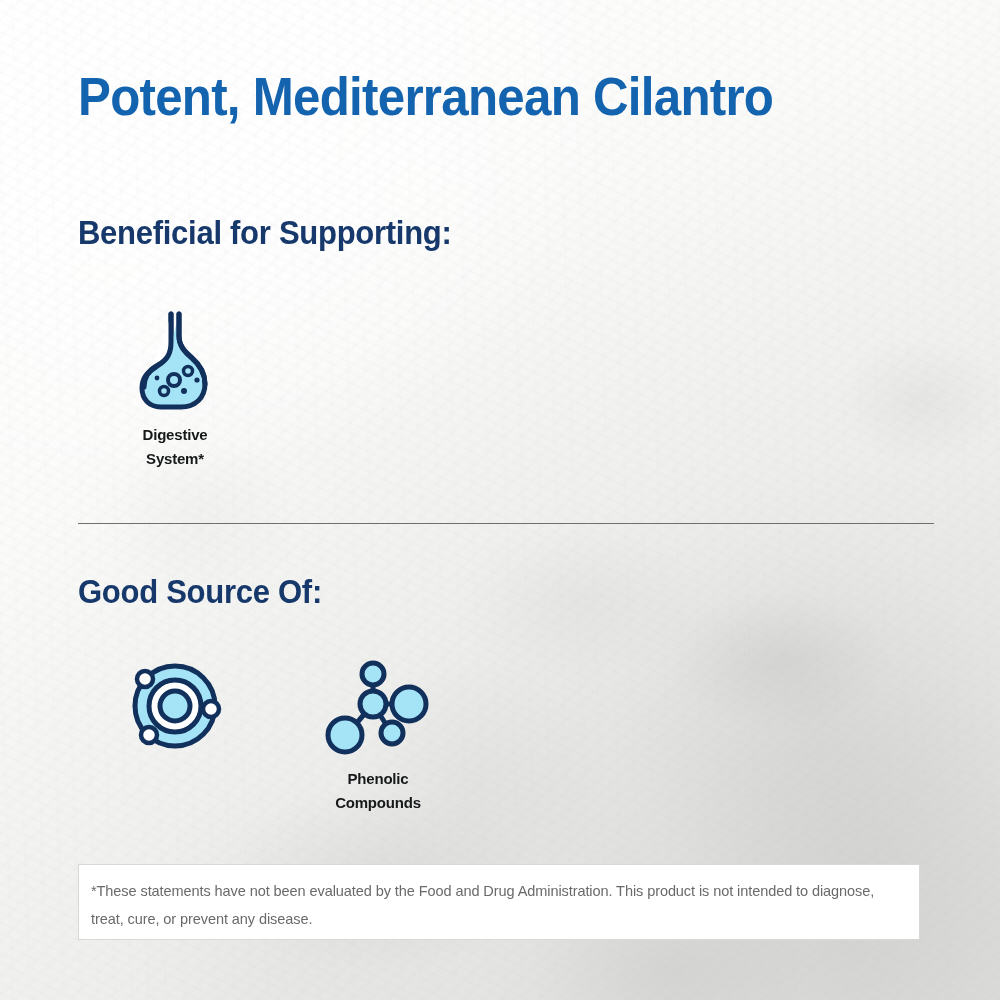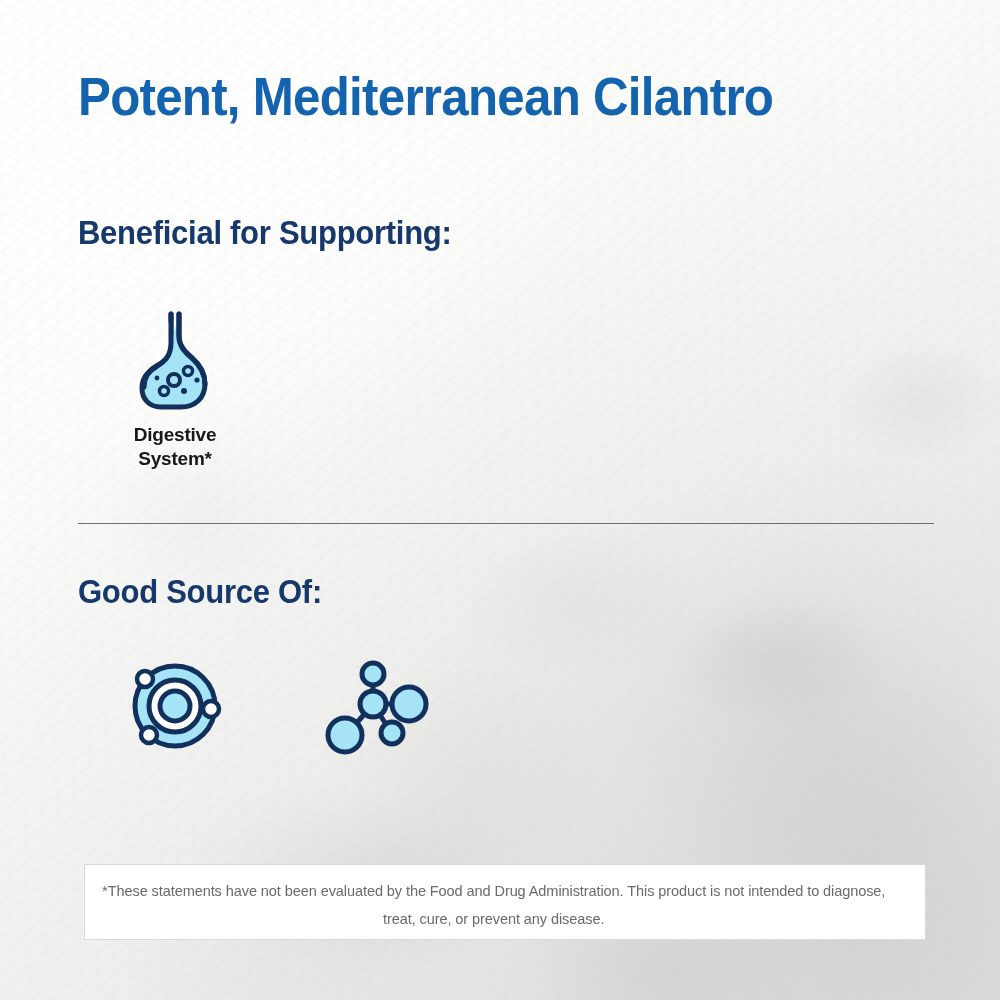--- a/index.html
+++ b/index.html
@@ -107,44 +107,43 @@
     text-align: center;
   }
   .icon-art {
     height: 104px;
     display: flex;
     align-items: flex-end;
     justify-content: center;
   }
   .icon-label {
     margin-top: 11px;
-    font-size: 19px;
+    font-size: 15px;
     line-height: 24px;
     font-weight: bold;
     color: #16181a;
     letter-spacing: -0.2px;
     white-space: pre-line;
   }
 
   #block-digestive { left: 80px; top: 308px; }
   #block-hydrosols { left: 80px; top: 652px; }
   #block-phenolic  { left: 283px; top: 652px; }
   #block-terpenes  { left: 497px; top: 652px; }
 
   
   #disclaimer-box {
     position: absolute;
-    left: 84px;
+    left: 78px;
     top: 864px;
     width: 842px;
     height: 76px;
     background: #ffffff;
     border: 1px solid #d8d8d6;
     box-sizing: border-box;
-    text-align: center;
   }
   #disclaimer-text {
     position: absolute;
     left: 12px;
     top: 12px;
     width: 818px;
     font-size: 15px;
     line-height: 28px;
     color: #6a6a6a;
     letter-spacing: -0.1px;
@@ -210,20 +209,22 @@
           <line x1="48" y1="48" x2="78" y2="48" stroke="#12305c" stroke-width="5"></line>
           <line x1="48" y1="48" x2="24" y2="76" stroke="#12305c" stroke-width="5"></line>
           <line x1="48" y1="48" x2="64" y2="73" stroke="#12305c" stroke-width="5"></line>
           <circle cx="48" cy="18" r="11" fill="#a5e4f7" stroke="#12305c" stroke-width="5"></circle>
           <circle cx="84" cy="48" r="17" fill="#a5e4f7" stroke="#12305c" stroke-width="5"></circle>
           <circle cx="20" cy="79" r="17" fill="#a5e4f7" stroke="#12305c" stroke-width="5"></circle>
           <circle cx="67" cy="77" r="11" fill="#a5e4f7" stroke="#12305c" stroke-width="5"></circle>
           <circle cx="48" cy="48" r="13" fill="#a5e4f7" stroke="#12305c" stroke-width="5"></circle>
         </svg>
       </div>
+      <div class="icon-label">Phenolic
+Compounds</div>
     </div>
 
 
     <div id="disclaimer-box">
       <div id="disclaimer-text">*These statements have not been evaluated by the Food and Drug Administration. This product is not intended to diagnose, treat, cure, or prevent any disease.</div>
     </div>
 
   </div>
 </div>
 

